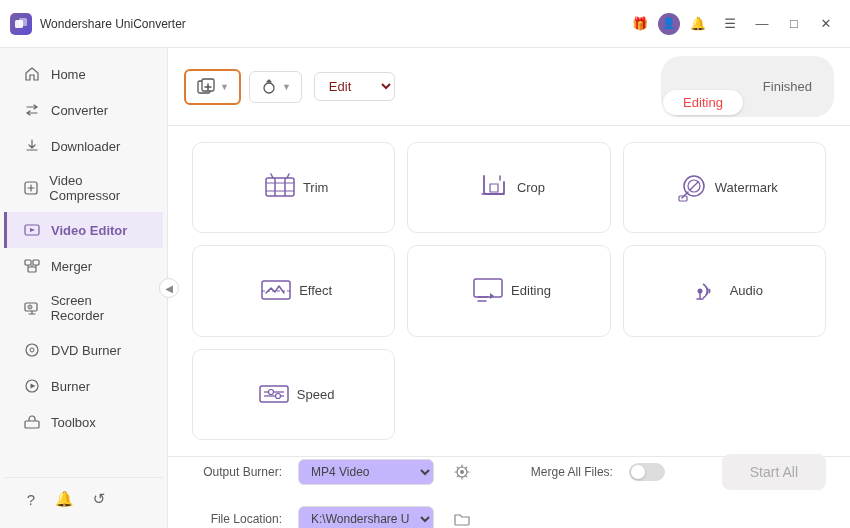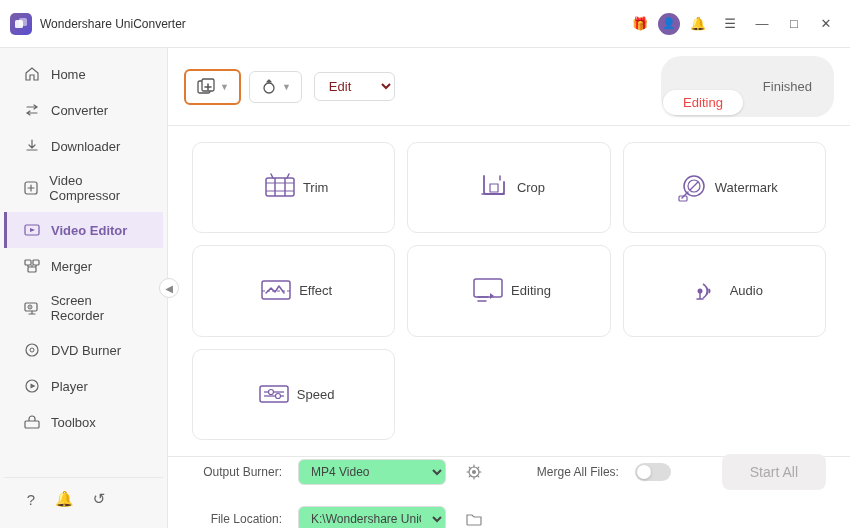--- a/index.html
+++ b/index.html
@@ -282,22 +282,22 @@
       width: 90px;
       text-align: right;
     }
     .bottom-select {
       padding: 4px 8px;
       border: 1px solid #ddd;
       border-radius: 6px;
       font-size: 12px;
       color: #444;
       cursor: pointer;
-      background: #86efac;
-      width: 148px;
+      background: #c4b5fd;
+      width: 136px;
     }
     .bottom-icon-btn {
       width: 24px;
       height: 24px;
       display: flex;
       align-items: center;
       justify-content: center;
       cursor: pointer;
       color: #666;
       font-size: 14px;
@@ -444,21 +444,21 @@
       </span>
       <span>DVD Burner</span>
     </div>
     <div class="sidebar-item">
       <span class="si-icon">
         <svg width="16" height="16" viewBox="0 0 16 16" fill="none">
           <circle cx="8" cy="8" r="6" stroke="#666" stroke-width="1.2"></circle>
           <path d="M6.5 5.5l5 2.5-5 2.5V5.5z" fill="#666"></path>
         </svg>
       </span>
-      <span>Player</span>
+      <span>Burner</span>
     </div>
     <div class="sidebar-item">
       <span class="si-icon">
         <svg width="16" height="16" viewBox="0 0 16 16" fill="none">
           <rect x="1" y="7" width="14" height="7" rx="1" stroke="#666" stroke-width="1.2"></rect>
           <path d="M5 7V5a3 3 0 016 0v2" stroke="#666" stroke-width="1.2"></path>
         </svg>
       </span>
       <span>Toolbox</span>
     </div>

